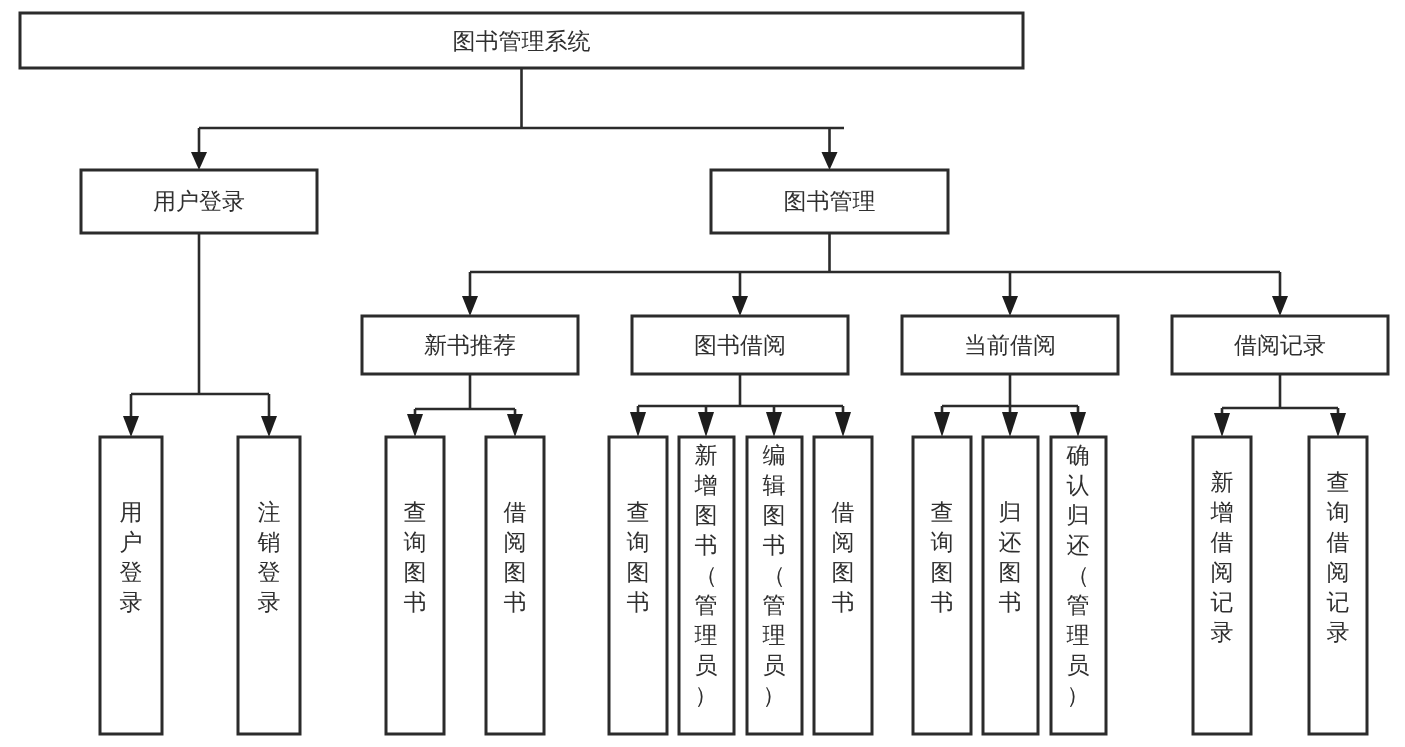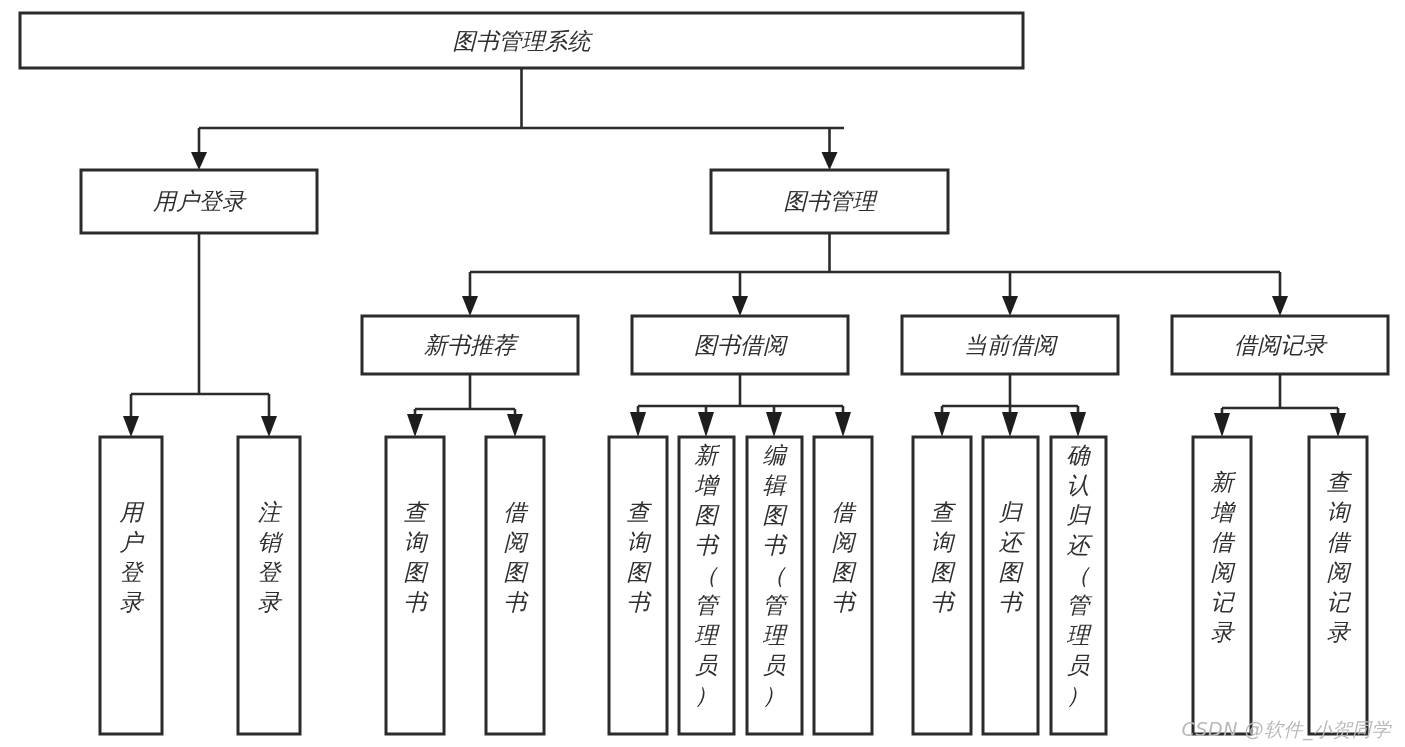--- a/index.html
+++ b/index.html
@@ -12,21 +12,20 @@
     width: 1405px;
     height: 747px;
     font-family: "DejaVu Sans", "Liberation Sans", sans-serif;
     overflow: hidden;
     position: relative;
   }
   #diagram-root {
     position: relative;
     width: 1405px;
     height: 747px;
-    font-style: italic;
   }
   svg#tree-svg {
     position: absolute;
     top: 0;
     left: 0;
     width: 1405px;
     height: 747px;
     display: block;
   }
   .node-rect {
@@ -233,15 +232,14 @@
       <text class="node-label-v" x="1222" y="490"><tspan x="1222" dy="0">新</tspan><tspan x="1222" dy="30">增</tspan><tspan x="1222" dy="30">借</tspan><tspan x="1222" dy="30">阅</tspan><tspan x="1222" dy="30">记</tspan><tspan x="1222" dy="30">录</tspan></text>
     </g>
 
     <g>
       <rect class="node-rect" x="1309" y="437" width="58" height="297"></rect>
       <text class="node-label-v" x="1338" y="490"><tspan x="1338" dy="0">查</tspan><tspan x="1338" dy="30">询</tspan><tspan x="1338" dy="30">借</tspan><tspan x="1338" dy="30">阅</tspan><tspan x="1338" dy="30">记</tspan><tspan x="1338" dy="30">录</tspan></text>
     </g>
 
   </svg>
 
-  <div class="watermark-text">CSDN @软件_小贺同学</div>
 
 </div>
 
 </body></html>

